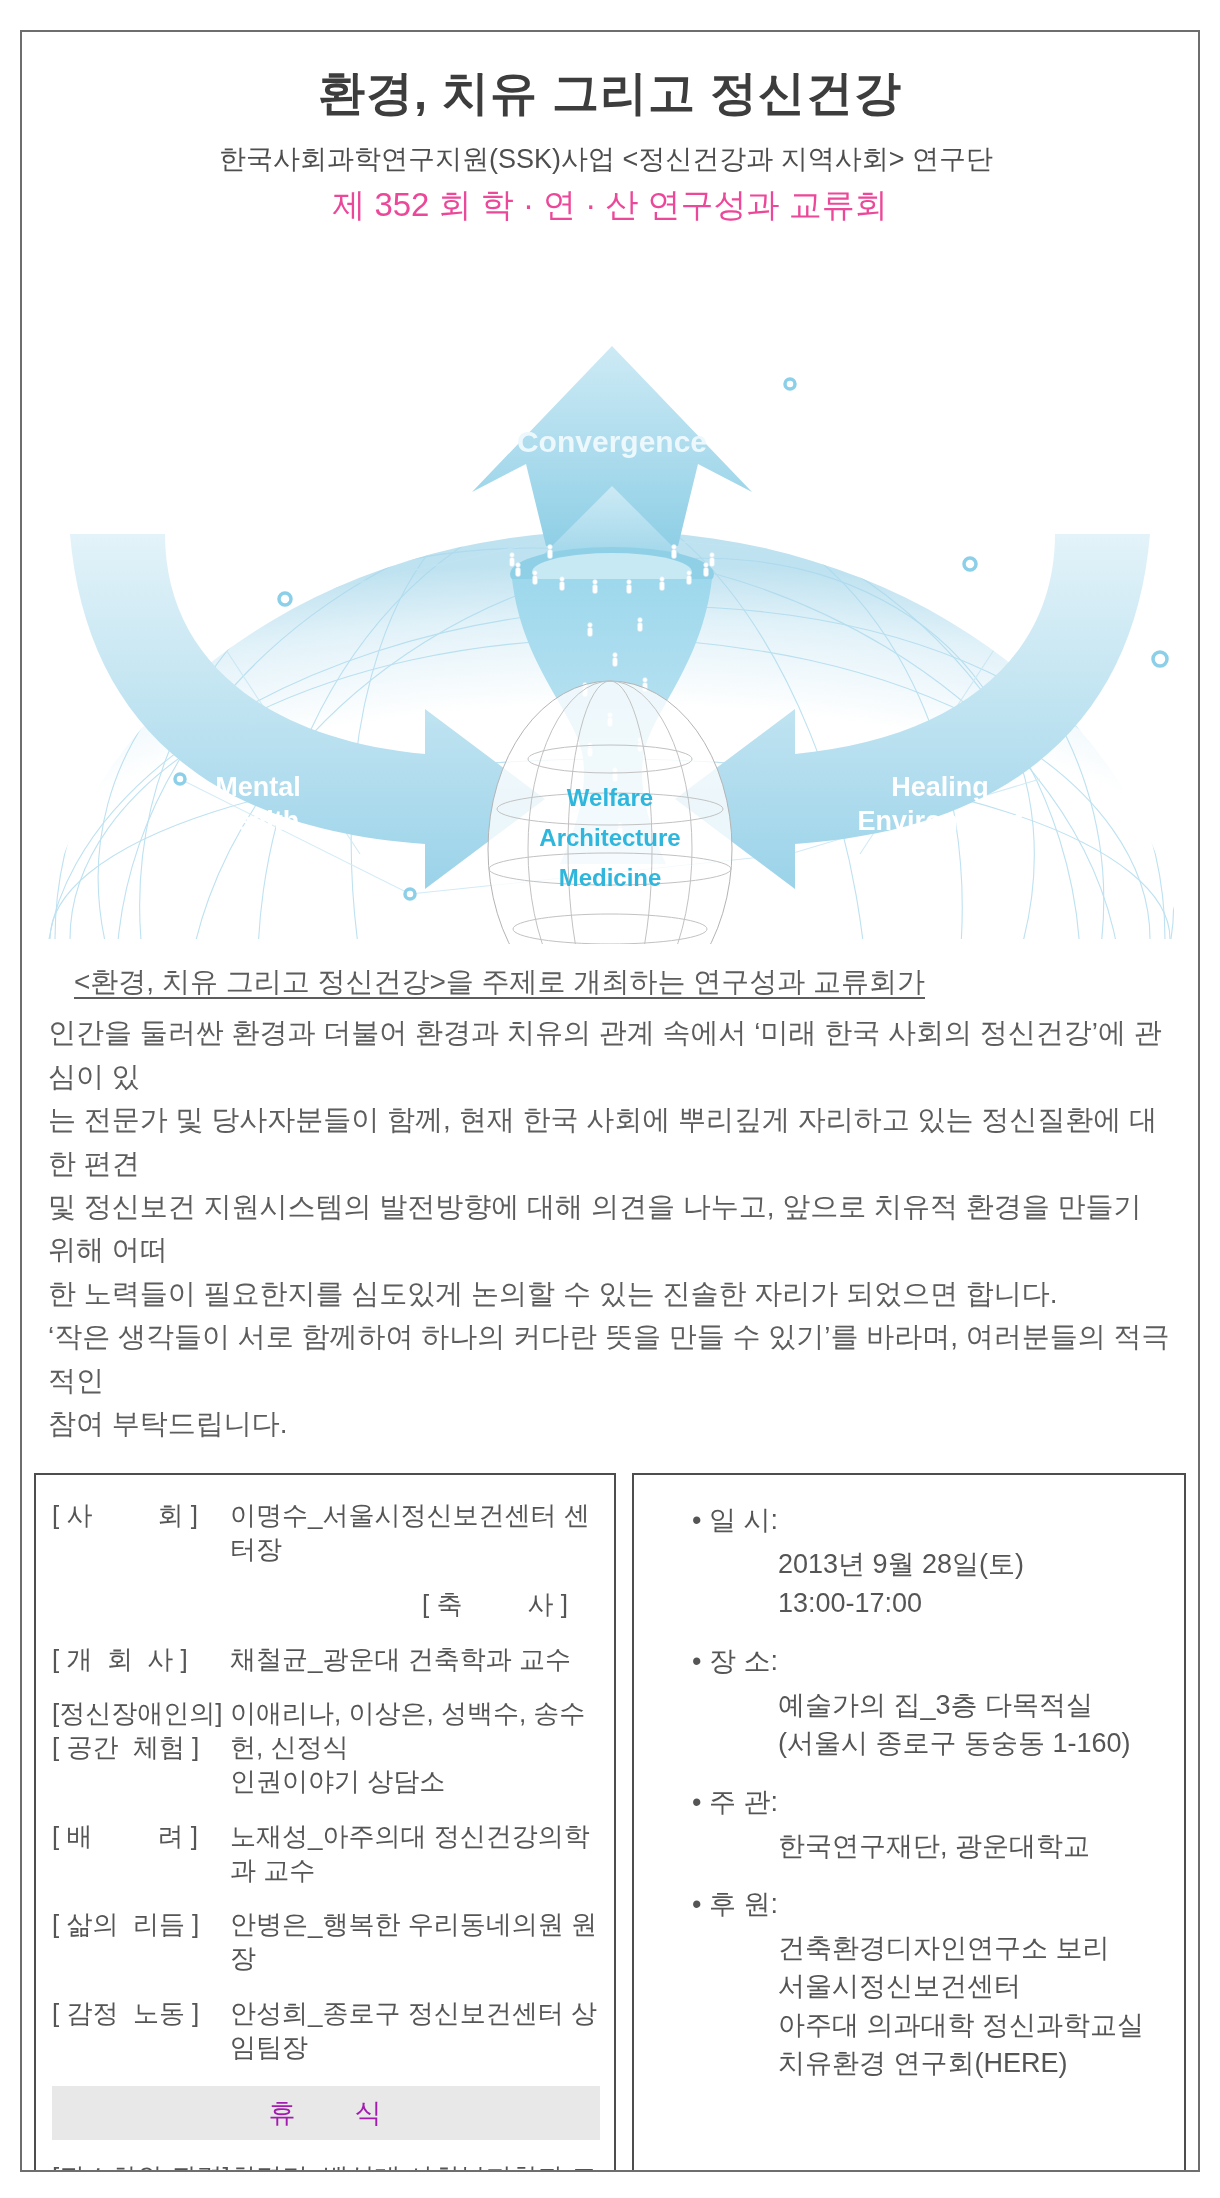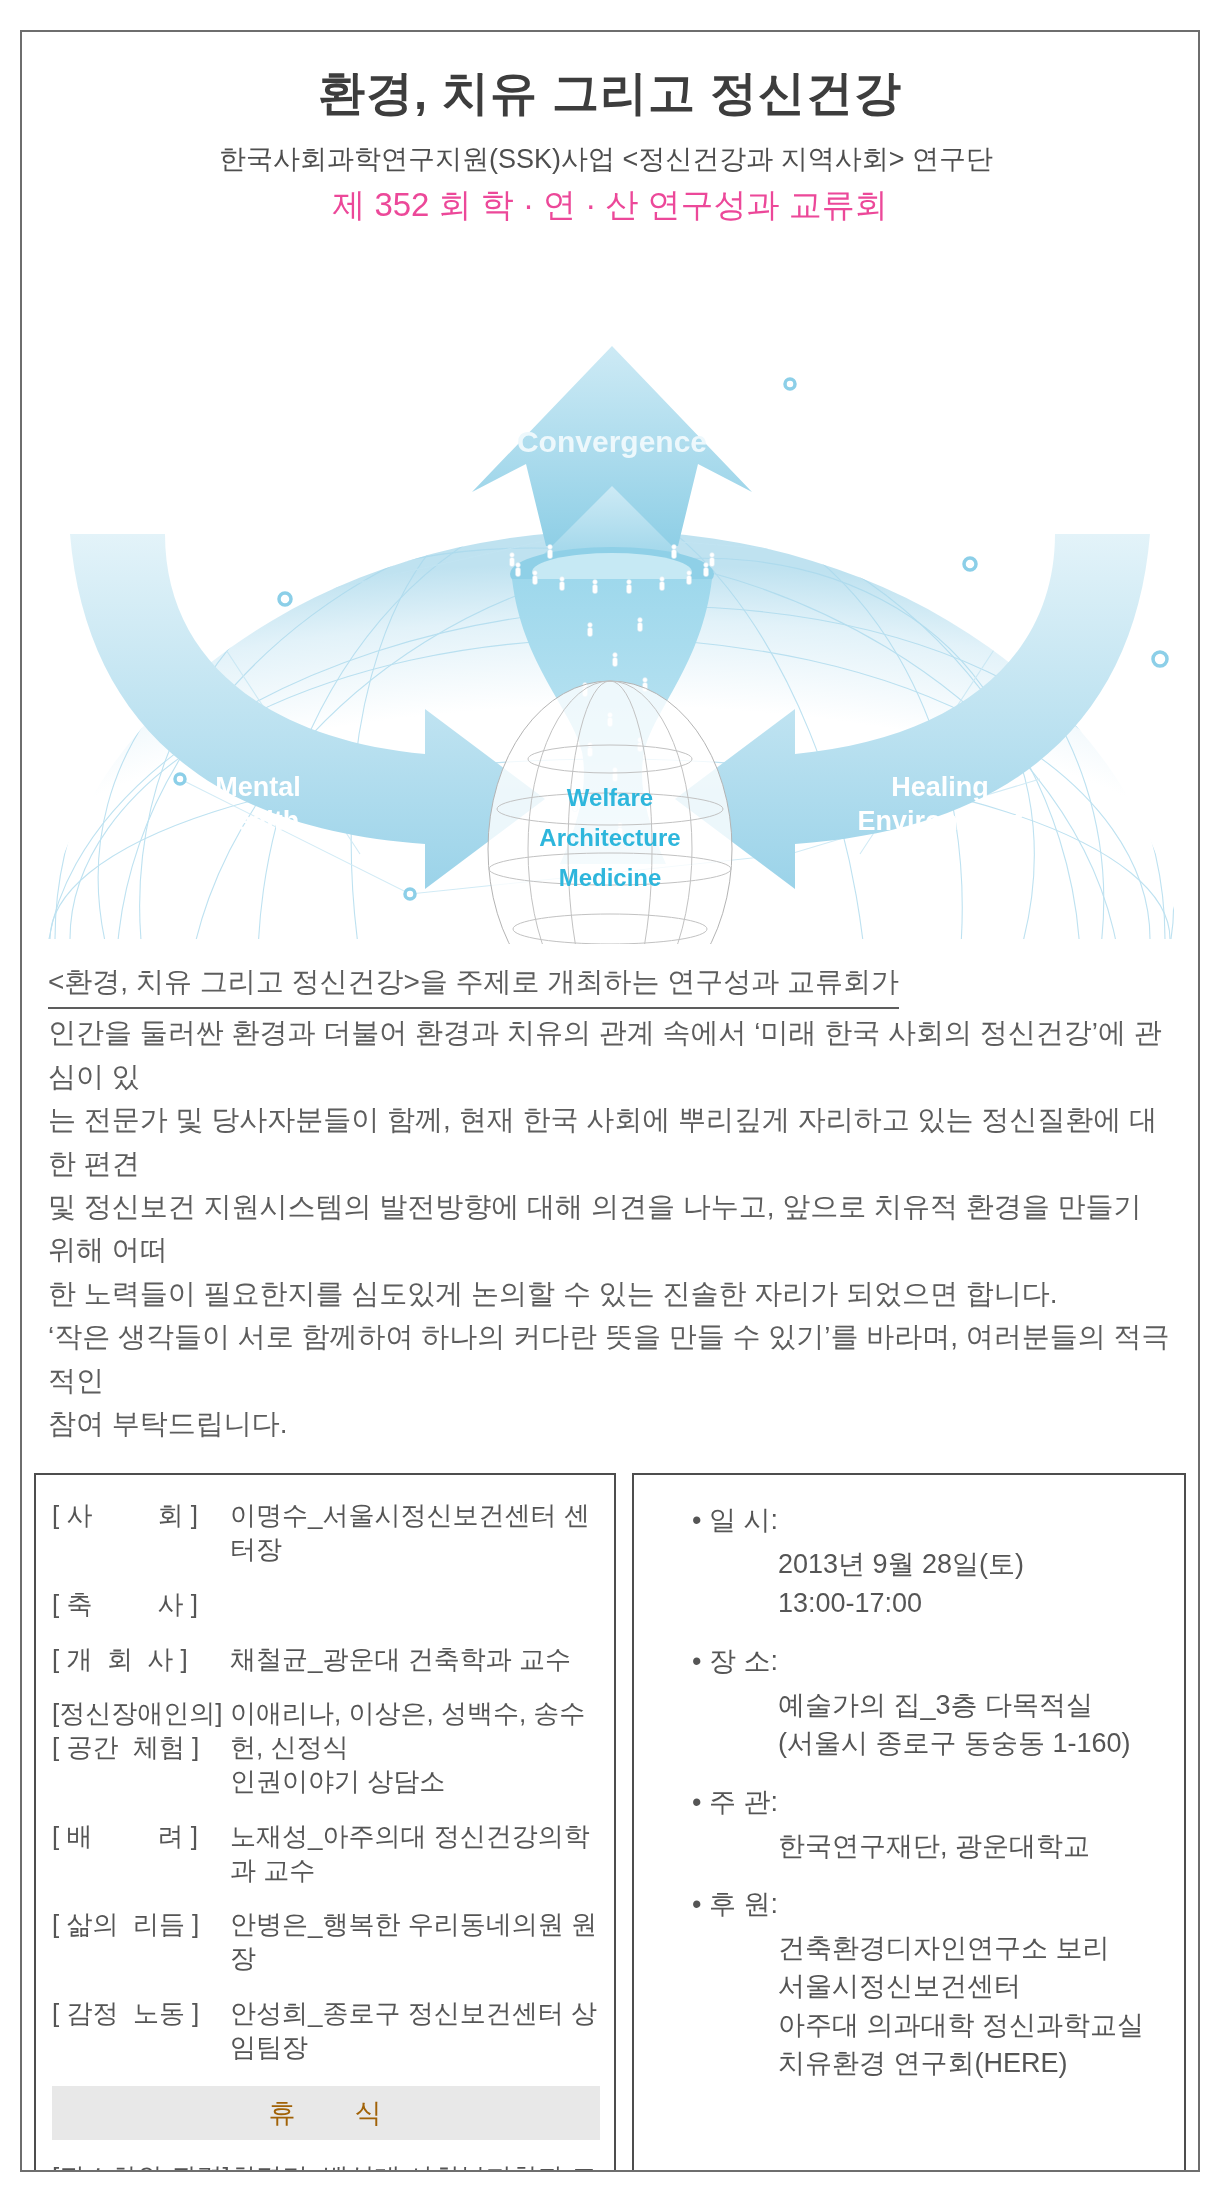--- a/index.html
+++ b/index.html
@@ -7,32 +7,32 @@
   .frame{position:absolute;left:20px;top:30px;right:20px;bottom:26px;border:2px solid #6e6e6e;background:#fff;overflow:hidden;}
   
   .hd{text-align:center;margin-top:30px;}
   .hd h1{margin:16px;font-size:47px;font-weight:bold;color:#3d3d3d;letter-spacing:1px;}
   .hd .sub{margin:10px 8px 0 0;font-size:27px;color:#4e4e4e;}
   .hd .sub2{margin:6px 0 0 0;font-size:33px;color:#ec4899;}
   
   .hero-wrap{width:1160px;margin:6px auto 0 auto;}
   
   .intro{padding:12px 26px 0 26px;font-size:28px;line-height:1.55;color:#5d5d5d;}
-  .intro .ih{display:inline;border-bottom:2px solid #5d5d5d;padding-bottom:10px;}
+  .intro .ih{display:inline;border-bottom:2px solid #5d5d5d;padding-bottom:0;margin-left:26px;}
   .intro p{margin:0;}
   .intro .ih-line{margin-bottom:8px;}
   
   .cols{display:flex;gap:16px;padding:28px 12px 0 12px;align-items:stretch;min-height:812px;box-sizing:border-box;}
   .box{border:2px solid #4d4d4d;background:#fff;box-sizing:border-box;}
   .box-l{width:582px;padding:24px 14px 14px 16px;display:flex;flex-direction:column;gap:21px;}
   .box-r{flex:1;padding:26px 10px 14px 22px;display:flex;flex-direction:column;gap:20px;}
-  .prow{display:flex;font-size:26px;color:#555;line-height:1.3;}
+  .prow{display:flex;font-size:26px;color:#555;line-height:1.3;justify-content:flex-end;}
   .plabel{width:178px;flex:none;white-space:pre-wrap;}
   .pvalue{flex:1;white-space:pre-line;}
-  .pbar{background:#e8e8e8;color:#a16207;font-size:27px;text-align:center;padding:9px 0;white-space:pre-wrap;letter-spacing:2px;}
+  .pbar{background:#e8e8e8;color:#a21caf;font-size:27px;text-align:center;padding:9px 0;white-space:pre-wrap;letter-spacing:2px;}
   .drow{display:flex;font-size:27px;color:#555;line-height:1.42;}
   .dlabel{width:122px;flex:none;white-space:pre-wrap;text-align:right;}
   .dvalue{flex:1;white-space:pre-line;margin-top:44px;}
 </style>
 </head>
 <body>
 
 <div class="frame">
 
   <div class="hd">

